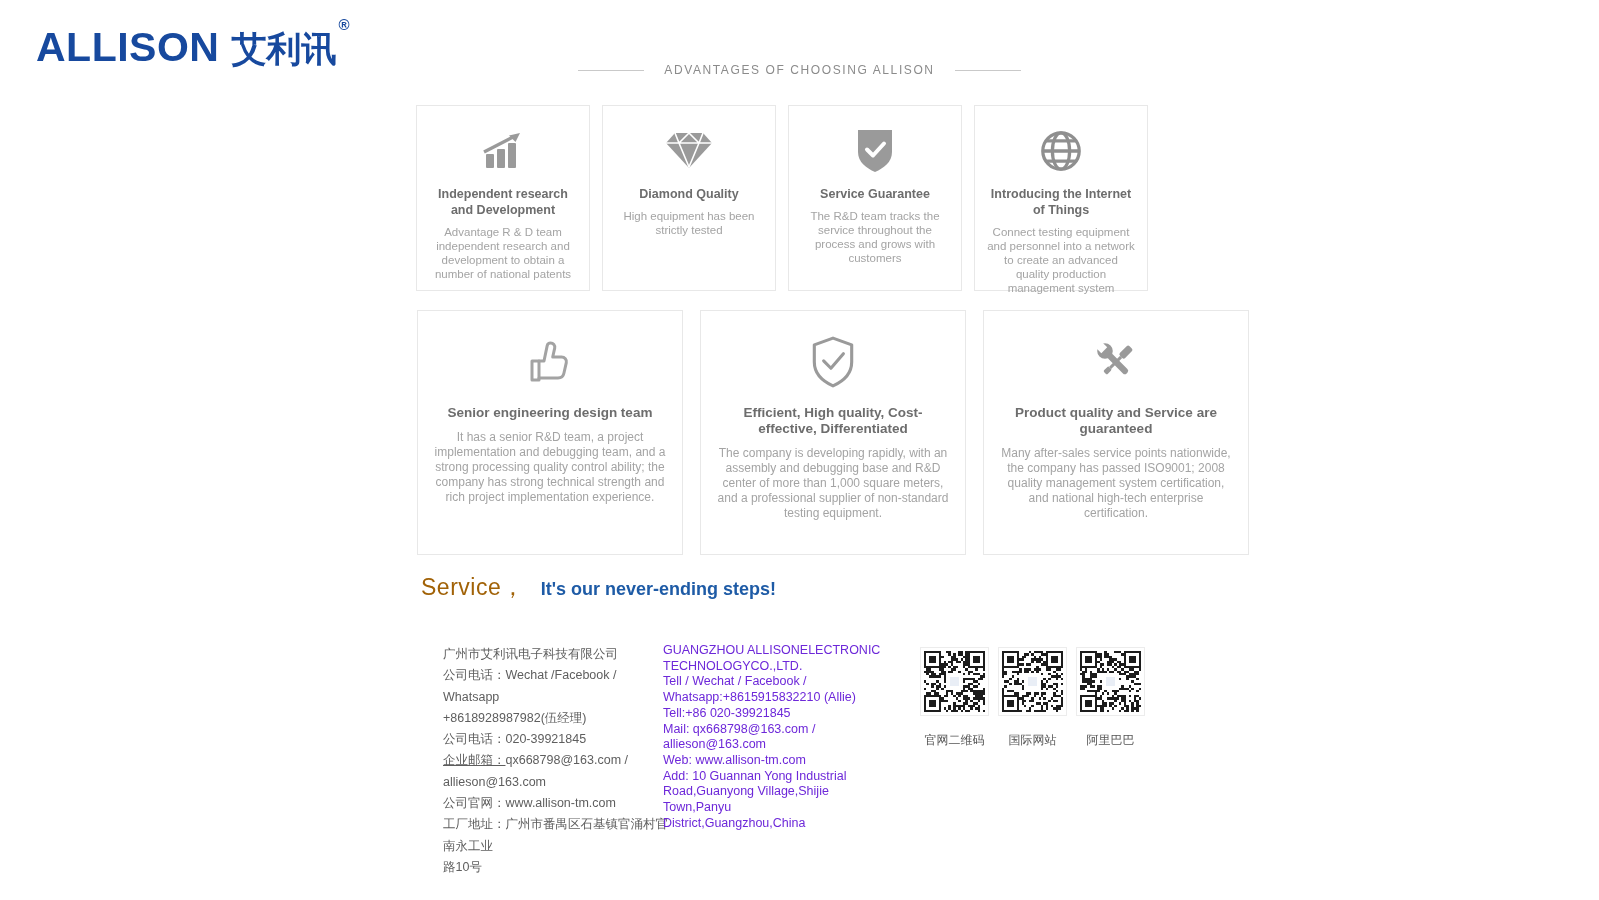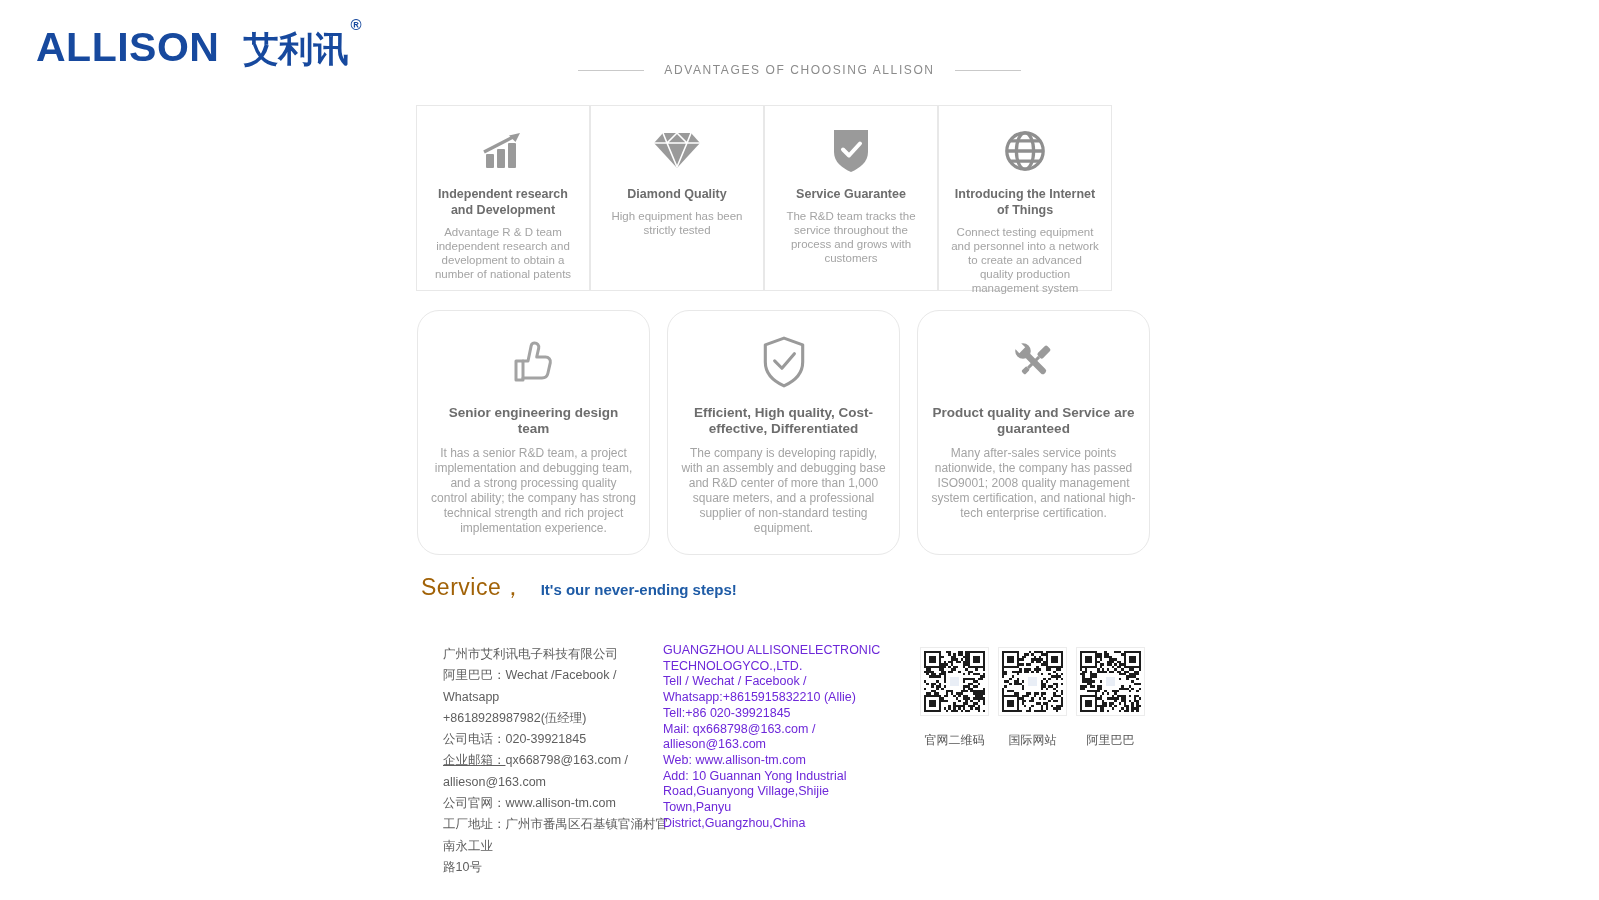--- a/index.html
+++ b/index.html
@@ -2,49 +2,49 @@
 <html><head>
 <meta charset="utf-8">
 <style>
   html,body{margin:0;padding:0;background:#ffffff;}
   body{width:1599px;height:900px;font-family:"Liberation Sans",sans-serif;-webkit-font-smoothing:antialiased;}
   .page{position:relative;width:1599px;height:900px;background:#fff;overflow:hidden;}
 
   
   .logo{position:absolute;left:36px;top:24px;color:#17499e;cursor:pointer;white-space:nowrap;}
   .logo-en{font-size:41px;font-weight:800;letter-spacing:0.5px;}
-  .logo-zh{font-size:35px;font-weight:800;margin-left:24px;}
+  .logo-zh{font-size:35px;font-weight:800;margin-left:12px;}
   .logo-reg{font-size:15px;font-weight:700;vertical-align:top;position:relative;top:-8px;margin-left:2px;}
 
   
   .section-head{position:absolute;left:0;top:63px;width:1599px;display:flex;align-items:center;justify-content:center;}
   .section-head .rule{width:66px;height:1px;background:#c9c9c9;}
   .section-head .txt{margin:0 20px;font-size:12px;letter-spacing:1.6px;color:#8b8b8b;}
 
   
   .cards-row{position:absolute;display:flex;}
-  .row1{left:416px;top:105px;}
+  .row1{left:416px;top:105px;gap:12px;}
   .row2{left:417px;top:310px;gap:17px;}
   .card{background:#fff;border:1px solid #e8e8e8;box-sizing:border-box;text-align:center;}
   .row1 .card{width:174px;height:186px;}
-  .row2 .card{width:233px;height:245px;border-radius:22px;}
+  .row2 .card{width:266px;height:245px;}
   .card .icon{display:block;margin:0 auto;}
   .row1 .card .icon{margin-top:22px;height:46px;}
   .row2 .card .icon{margin-top:24px;height:56px;}
   .card-title{font-weight:700;color:#6d6d6d;}
   .row1 .card-title{margin-top:12px;font-size:12.5px;line-height:16px;padding:0 10px;}
   .row2 .card-title{margin-top:14px;font-size:13.5px;line-height:16px;padding:0 14px;}
   .card-body{color:#a4a4a4;}
   .row1 .card-body{margin-top:7px;font-size:11.5px;line-height:14px;padding:0 12px;}
   .row2 .card-body{margin-top:9px;font-size:12px;line-height:15px;padding:0 13px;}
 
   
   .service-head{position:absolute;left:421px;top:572px;white-space:nowrap;}
   .service-big{font-size:23px;color:#a16207;letter-spacing:0.5px;}
-  .service-sub{font-size:15px;font-weight:700;color:#1e5ba6;margin-left:16px;}
+  .service-sub{font-size:18px;font-weight:700;color:#1e5ba6;margin-left:16px;}
   .service-line{position:absolute;left:421px;top:612px;font-size:13px;color:#3c3c3c;}
 
   
   .contact-cn{position:absolute;left:443px;top:644px;width:228px;font-size:12.5px;color:#5e5e5e;line-height:21.3px;}
   .contact-en{position:absolute;left:663px;top:643px;width:232px;font-size:12.5px;color:#6d28d9;line-height:15.7px;}
   .u{text-decoration:underline;}
   .linkish{cursor:pointer;}
 
   
   .qr-group{position:absolute;left:920px;top:647px;display:flex;gap:9px;}
@@ -157,21 +157,21 @@
       <div class="card-body">Many after-sales service points nationwide, the company has passed ISO9001; 2008 quality management system certification, and national high-tech enterprise certification.</div>
     </div>
   </div>
 
   <div class="service-head">
     <span class="service-big">Service，</span><span class="service-sub">It's our never-ending steps!</span>
   </div>
 
   <div class="contact-cn">
     <div>广州市艾利讯电子科技有限公司</div>
-    <div>阿里巴巴：Wechat /Facebook / Whatsapp</div>
+    <div>公司电话：Wechat /Facebook / Whatsapp</div>
     <div>+8618928987982(伍经理)</div>
     <div>公司电话：020-39921845</div>
     <div>
       <span class="u">企业邮箱：</span><span class="linkish">qx668798@163.com /</span>
     </div>
     <div class="linkish">allieson@163.com</div>
     <div>
       <span>公司官网：</span><span class="linkish">www.allison-tm.com</span>
     </div>
     <div>工厂地址：广州市番禺区石基镇官涌村官南永工业</div>

